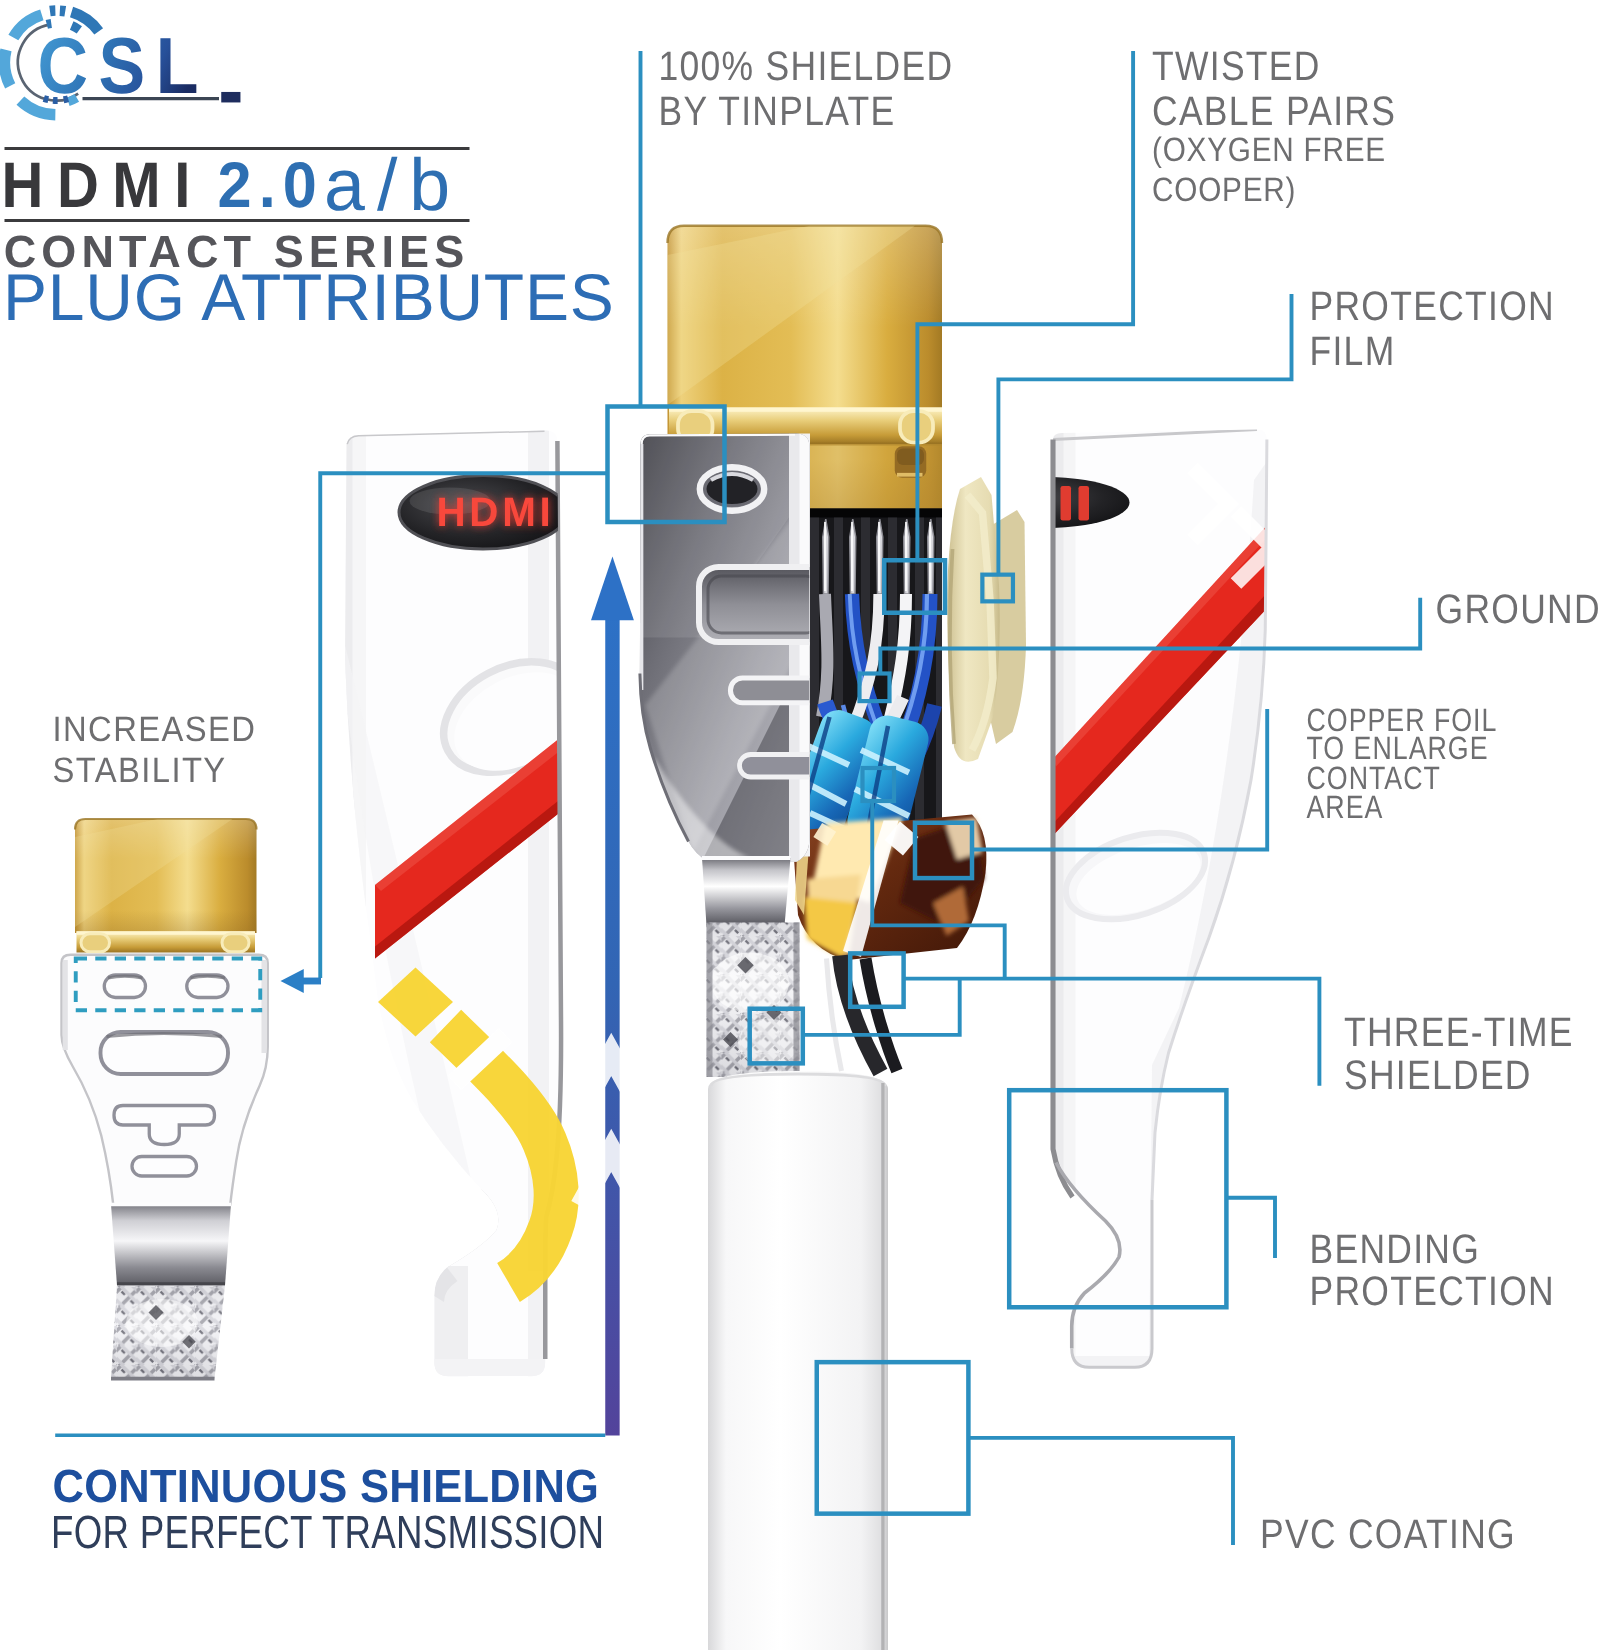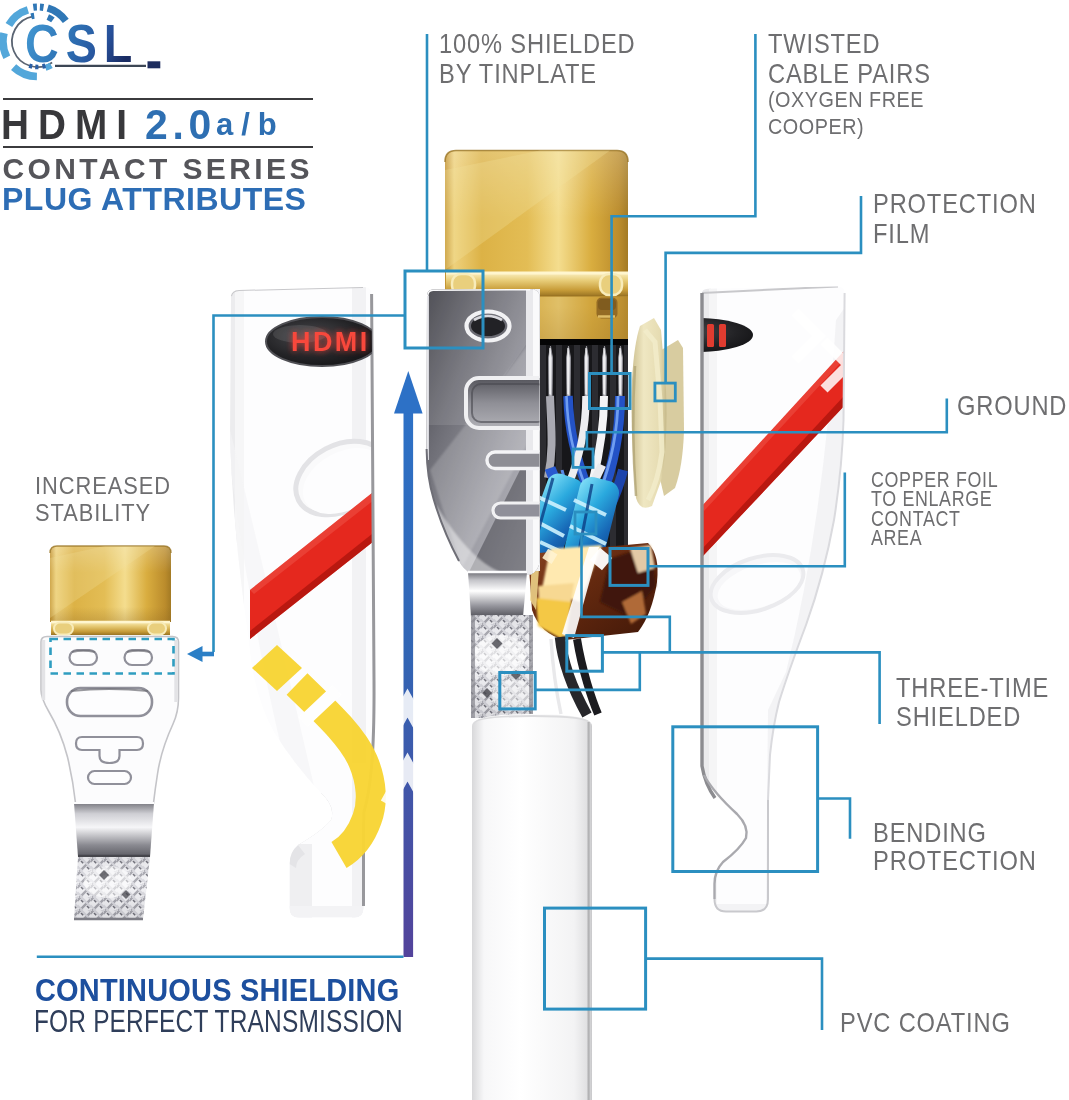--- a/index.html
+++ b/index.html
@@ -6,23 +6,23 @@
   body{width:1069px;height:1100px;position:relative;background:#ffffff;overflow:hidden;
        font-family:"Liberation Sans",sans-serif;}
   .abs{position:absolute;}
   svg{display:block;}
   
   .rule{position:absolute;background:#3b3b3d;height:2.3px;}
   .h-product{position:absolute;font-weight:bold;font-size:43px;line-height:43px;color:#38383b;
              letter-spacing:10px;transform:scaleX(.9);transform-origin:0 0;}
   .h-vnum{position:absolute;font-weight:bold;font-size:43px;line-height:43px;color:#2e6fb2;
           letter-spacing:5px;transform:scaleX(.95);transform-origin:0 0;}
-  .h-vvar{position:absolute;font-weight:bold;font-size:31px;line-height:43px;color:#2e6fb2;letter-spacing:8px;}
+  .h-vvar{position:absolute;font-weight:normal;font-size:49px;line-height:43px;color:#2e6fb2;letter-spacing:8px;}
   .h-series{position:absolute;font-weight:bold;font-size:30px;line-height:30px;color:#55555a;letter-spacing:3.4px;}
-  .h-plug{position:absolute;font-weight:bold;font-size:32px;line-height:32px;color:#2d6db5;
+  .h-plug{position:absolute;font-weight:normal;font-size:44px;line-height:32px;color:#2d6db5;
           letter-spacing:.5px;transform:scaleX(1);transform-origin:0 0;}
   
   .lbl{position:absolute;color:#6e6e70;font-size:27.5px;line-height:29.9px;letter-spacing:1px;
        white-space:pre;transform:scaleX(.86);transform-origin:0 0;}
   .lbl-sm{position:absolute;color:#6e6e70;font-size:22.5px;line-height:27.1px;letter-spacing:.6px;
        white-space:pre;transform:scaleX(.88);transform-origin:0 0;}
   .lbl-tight{position:absolute;color:#6e6e70;font-size:21.5px;line-height:19.6px;letter-spacing:.8px;
        white-space:pre;transform:scaleX(.83);transform-origin:0 0;padding-top:1px;}
   .lbl-23{position:absolute;color:#6e6e70;font-size:23.5px;line-height:27.1px;letter-spacing:1px;
        white-space:pre;transform:scaleX(.93);transform-origin:0 0;}

